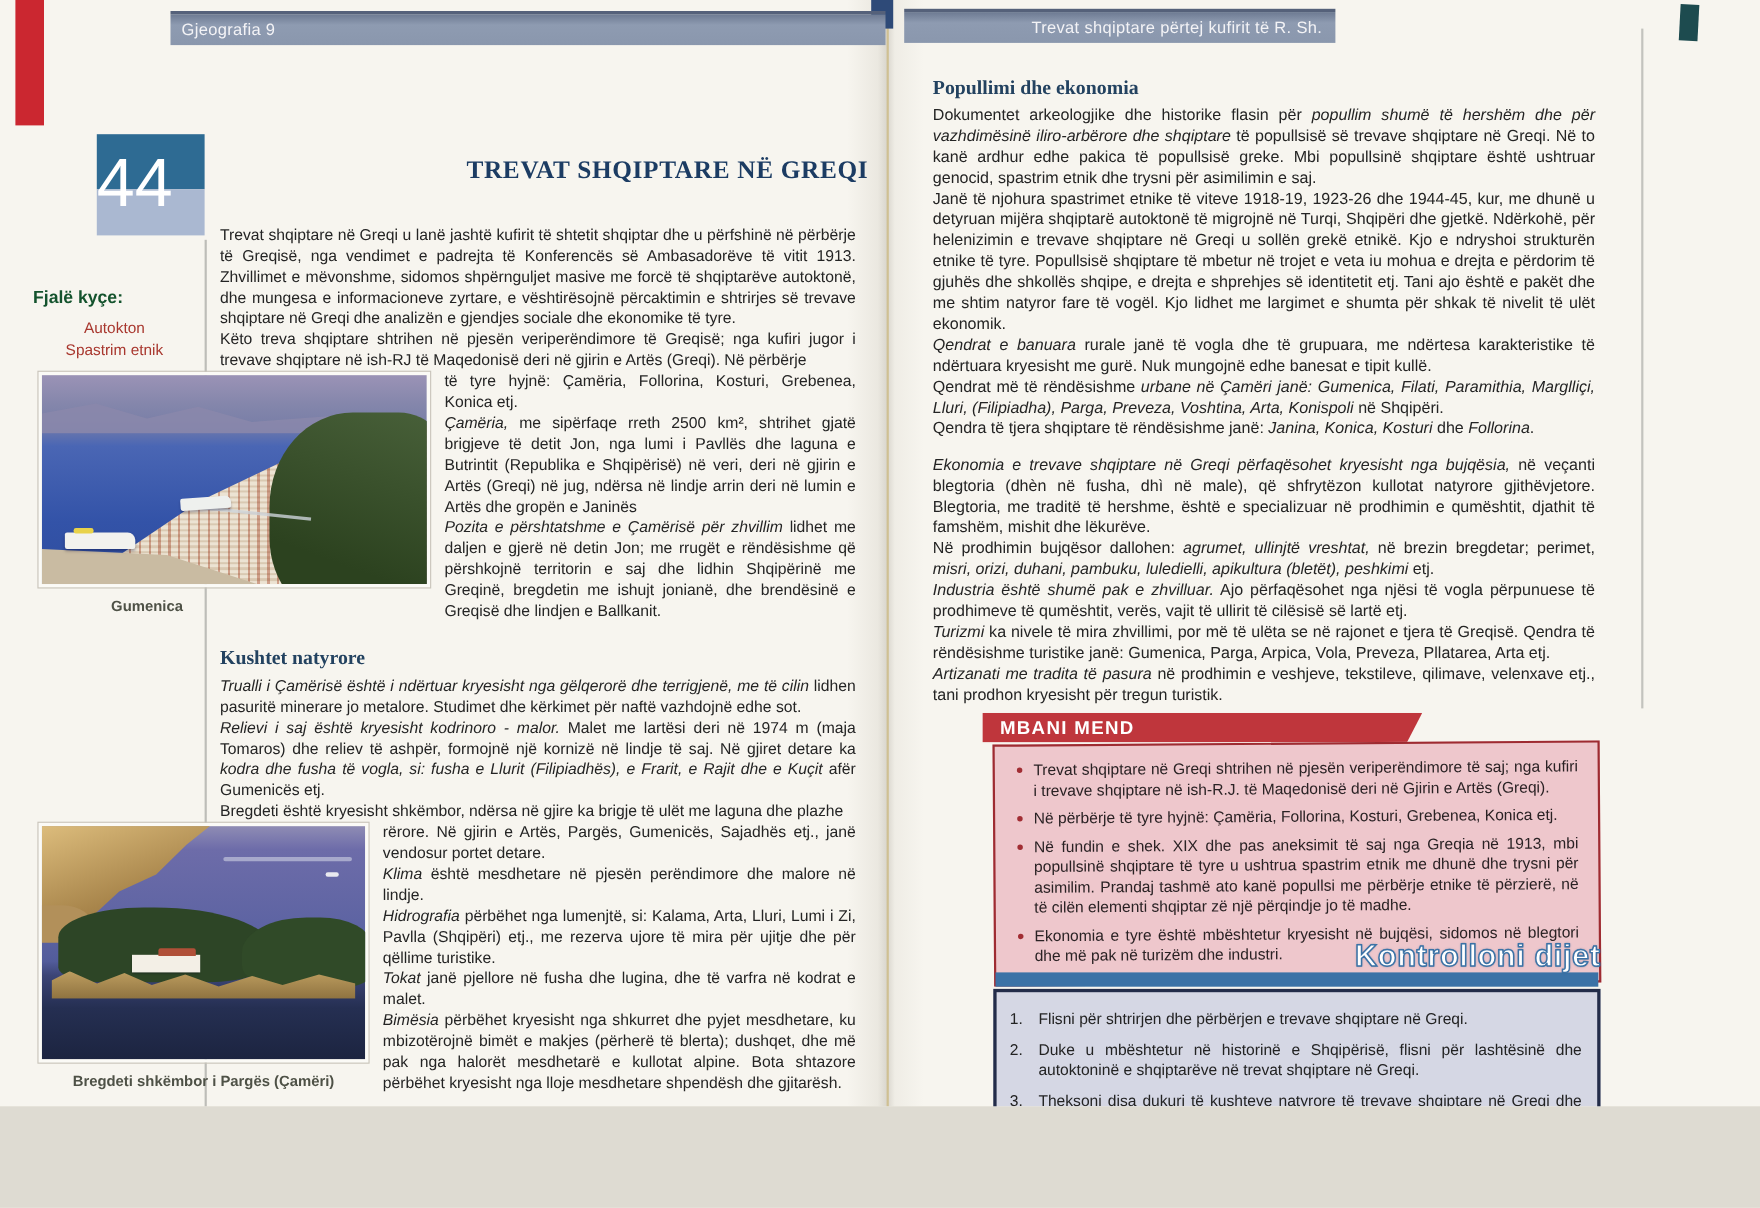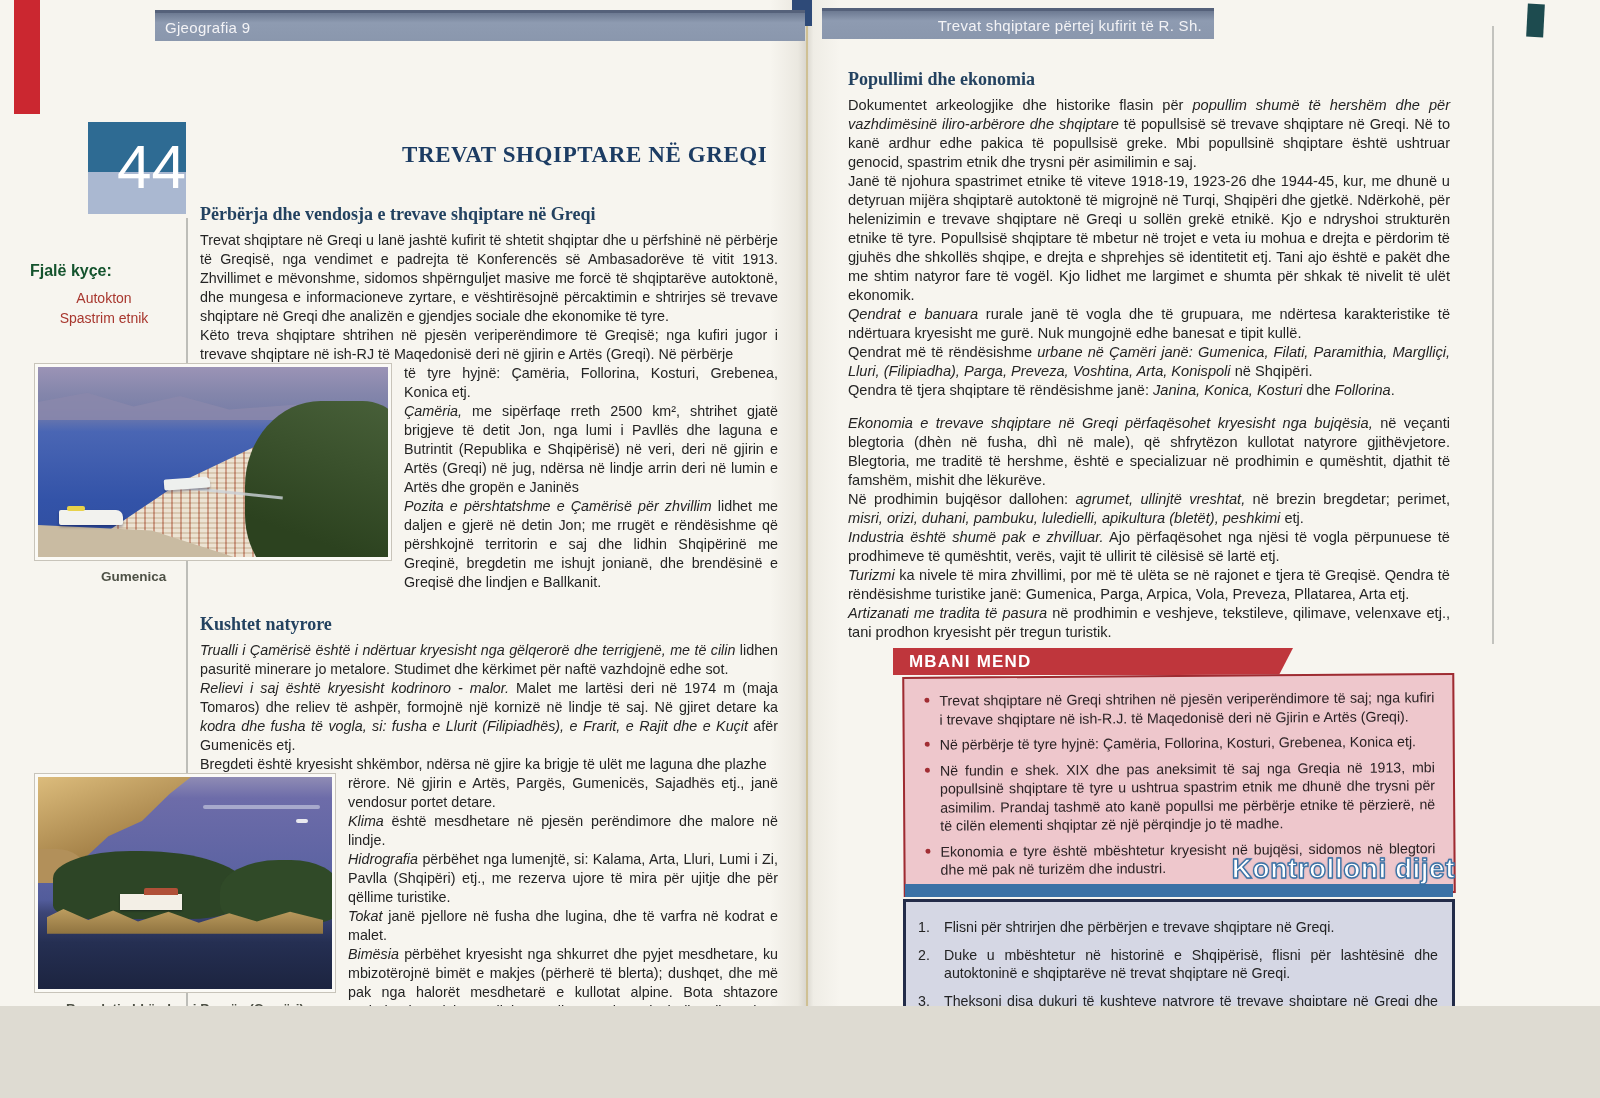--- a/index.html
+++ b/index.html
@@ -16,22 +16,22 @@
   .band{position:absolute;height:31px;background:linear-gradient(180deg,#6d7a92 0,#8e9bb1 35%,#8a97ad 100%);
     border-top:3px solid #55617a;box-sizing:border-box;color:#f3f3f6;font-size:15px;}
   .band-left{left:155px;top:10px;width:650px;}
   .band-left span{display:block;padding:6px 0 0 10px;letter-spacing:.3px;}
   .band-right{left:822px;top:8px;width:392px;text-align:right;}
   .band-right span{display:block;padding:6px 12px 0 0;letter-spacing:.3px;}
   
   .chapter-box{position:absolute;left:88px;top:122px;width:98px;height:92px;}
   .chapter-top{height:50px;background:#2e6b93;}
   .chapter-bottom{height:42px;background:#aab8d1;}
-  .chapter-num{position:absolute;inset:0;color:#fff;font-size:62px;line-height:90px;text-align:right;font-weight:400;}
-  .page-title{position:absolute;left:402px;top:142px;font-family:"Liberation Serif","DejaVu Serif",serif;
+  .chapter-num{position:absolute;inset:0;color:#fff;font-size:62px;line-height:90px;text-align:left;font-weight:400;}
+  .page-title{position:absolute;left:424px;top:142px;font-family:"Liberation Serif","DejaVu Serif",serif;
     font-size:23px;font-weight:600;color:#1c3c63;letter-spacing:.6px;white-space:nowrap;}
   
   .rule-left{position:absolute;left:186px;top:218px;width:2px;height:790px;background:#bdbdb8;}
   .rule-right{position:absolute;left:1492px;top:26px;width:2px;height:618px;background:#c3c3be;}
   
   .keywords{position:absolute;left:30px;top:262px;width:148px;}
   .kw-label{color:#14532d;font-weight:bold;font-size:16px;margin-bottom:8px;}
   .kw-item{color:#a8372e;font-size:14px;line-height:20px;text-align:center;}
   
   .col-left{position:absolute;left:200px;top:205px;width:578px;font-size:14.3px;line-height:19px;
@@ -138,21 +138,20 @@
   <div class="rule-left"></div>
   <div class="rule-right"></div>
 
   <div class="keywords">
     <div class="kw-label">Fjalë kyçe:</div>
     <div class="kw-item">Autokton</div>
     <div class="kw-item">Spastrim etnik</div>
   </div>
 
   <div class="col-left">
-    <h3 class="sec-heading">Përbërja dhe vendosja e trevave shqiptare në Greqi</h3>
     <p>Trevat shqiptare në Greqi u lanë jashtë kufirit të shtetit shqiptar dhe u përfshinë në përbërje të Greqisë, nga vendimet e padrejta të Konferencës së Ambasadorëve të vitit 1913. Zhvillimet e mëvonshme, sidomos shpërnguljet masive me forcë të shqiptarëve autoktonë, dhe mungesa e informacioneve zyrtare, e vështirësojnë përcaktimin e shtrirjes së trevave shqiptare në Greqi dhe analizën e gjendjes sociale dhe ekonomike të tyre.</p>
     <p>Këto treva shqiptare shtrihen në pjesën veriperëndimore të Greqisë; nga kufiri jugor i trevave shqiptare në ish-RJ të Maqedonisë deri në gjirin e Artës (Greqi). Në përbërje</p>
 
     <div class="img-row">
       <div class="fig">
         <div class="photo photo1">
           <div class="p1-mount"></div>
           <div class="p1-town"></div>
           <div class="p1-hill"></div>
           <div class="p1-quay"></div>

